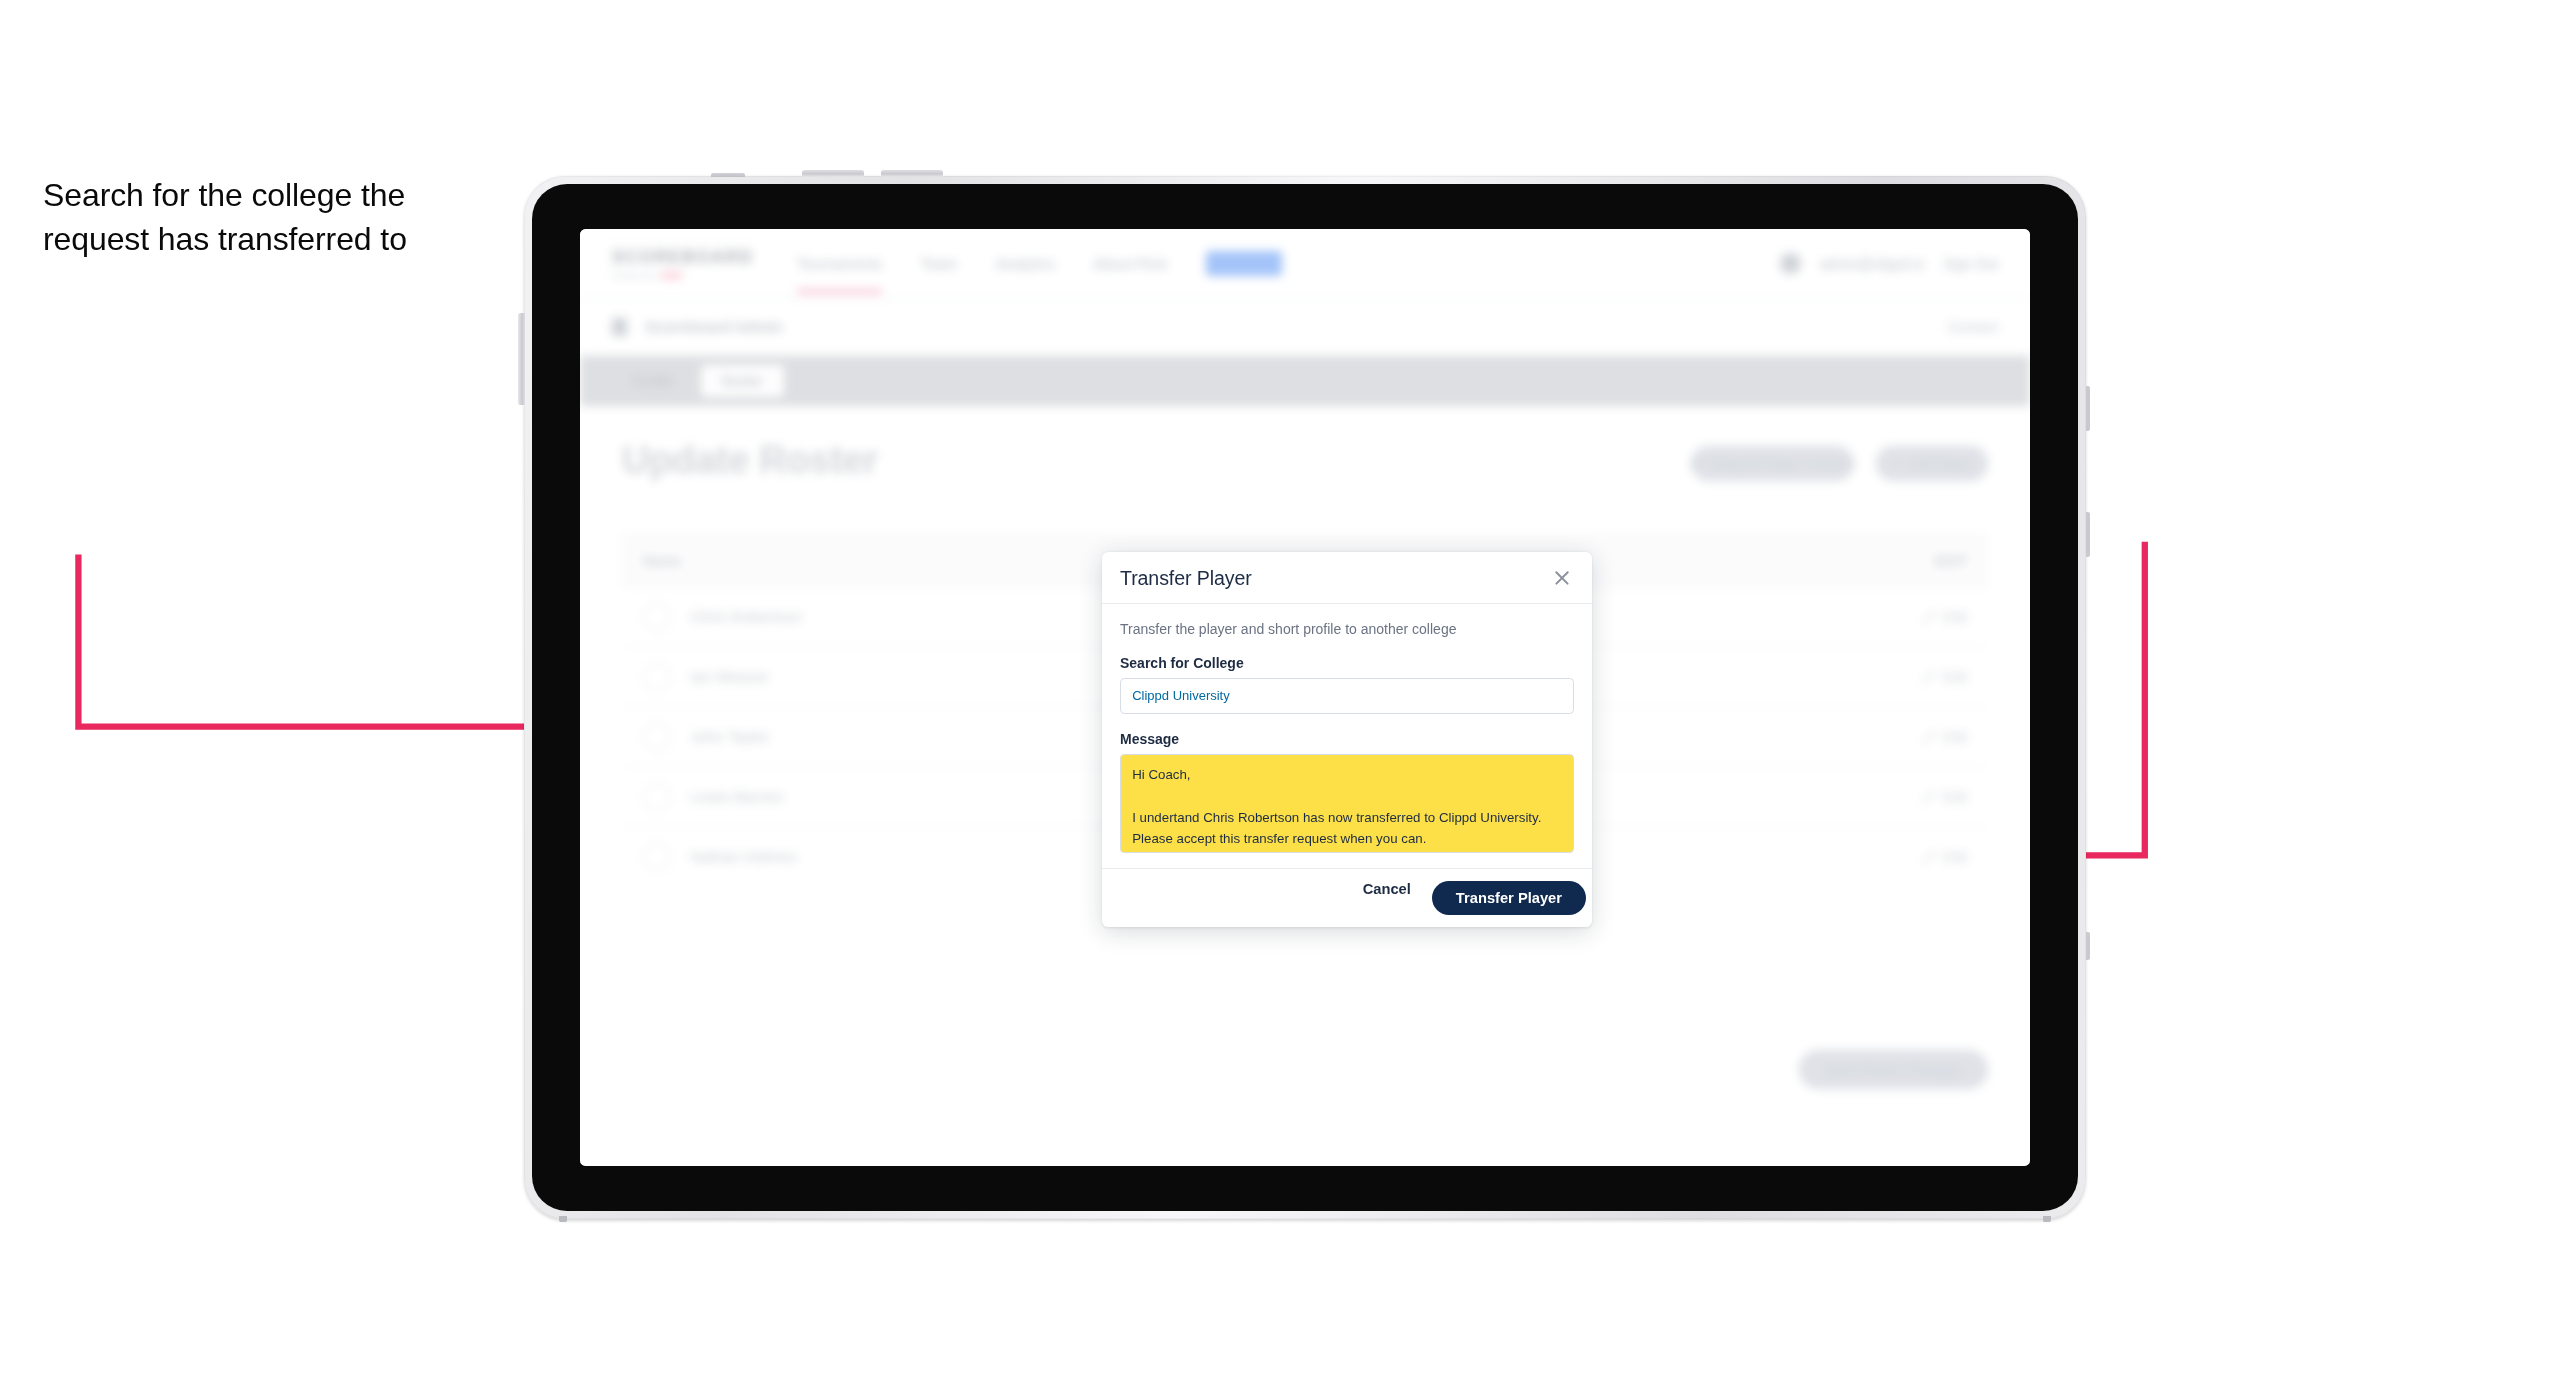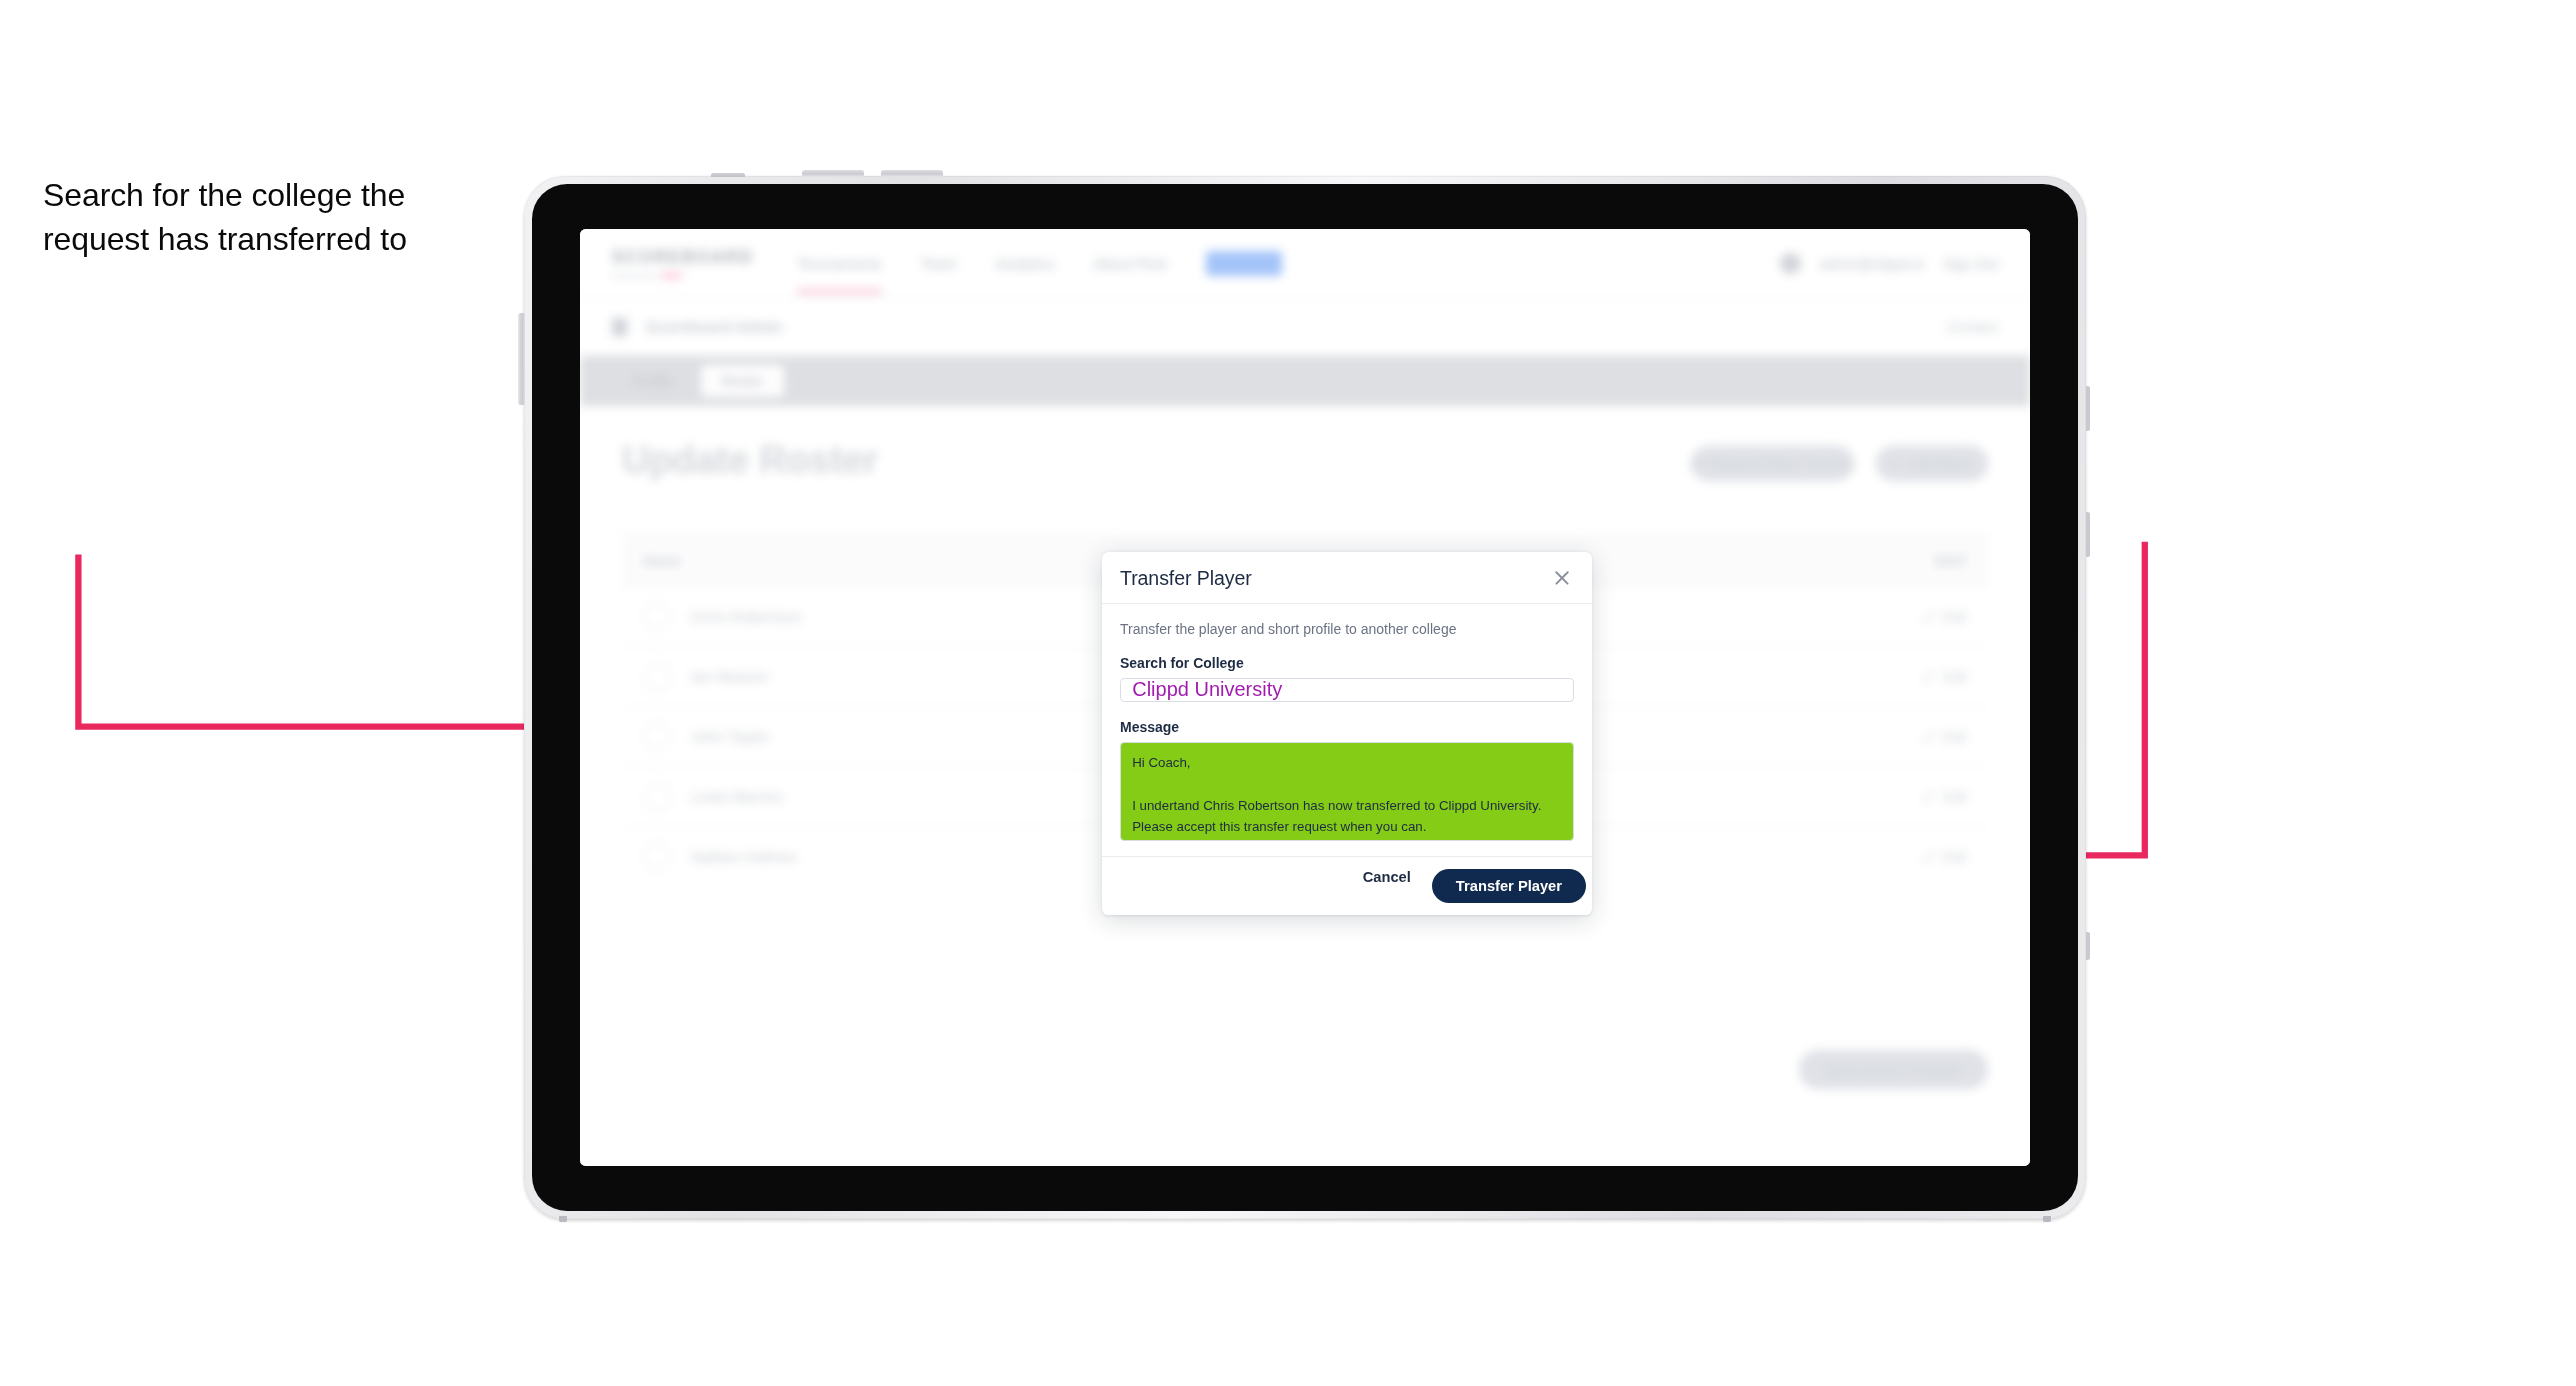--- a/index.html
+++ b/index.html
@@ -212,31 +212,31 @@
     content:""; position:absolute; left:2.8px; top:11.2px; width:18px; height:1.8px;
     background:#8b919c; border-radius:1.4px;
   }
   #modal-close::before { transform: rotate(45deg); }
   #modal-close::after  { transform: rotate(-45deg); }
 
   #modal-body { padding: 17px 18px 14px 18px; }
   #modal-desc { font-size: 14px; color:#6b7383; margin-bottom: 18px; }
   .field-label { font-size: 14px; color:#1d2b43; font-weight: 600; margin-bottom: 7px; }
   .text-input {
-    width: 100%; height: 24px; border: 0.7px solid #d8dce3; border-radius: 4.2px;
-    padding: 0 11.2px; font-size: 20px; color:#a21caf;
+    width: 100%; height: 36px; border: 0.7px solid #d8dce3; border-radius: 4.2px;
+    padding: 0 11.2px; font-size: 13px; color:#0369a1;
     font-family:"Liberation Sans", sans-serif; background:#fff;
     display:flex; align-items:center;
   }
   .field-group { margin-bottom: 17px; }
   .field-group:last-child { margin-bottom: 1.4px; }
   .text-area {
     width: 100%; height: 99px; border: 0.7px solid #d8dce3; border-radius: 4.2px;
     padding: 9px 11.2px; font-size: 13.3px; color:#1d2b43; line-height: 1.62;
-    font-family:"Liberation Sans", sans-serif; background:#84cc16;
+    font-family:"Liberation Sans", sans-serif; background:#fde047;
     white-space: pre-line; overflow:hidden;
   }
   #modal-footer {
     border-top: 0.7px solid #e9ebef;
     padding: 12px 6px;
     display:flex; align-items:flex-start; justify-content:flex-end; gap: 21px;
   }
   #btn-cancel {
     font-size: 14.7px; color:#1d2b43; font-weight: 600; background:none;
     border:none; cursor:pointer; font-family:"Liberation Sans", sans-serif;

